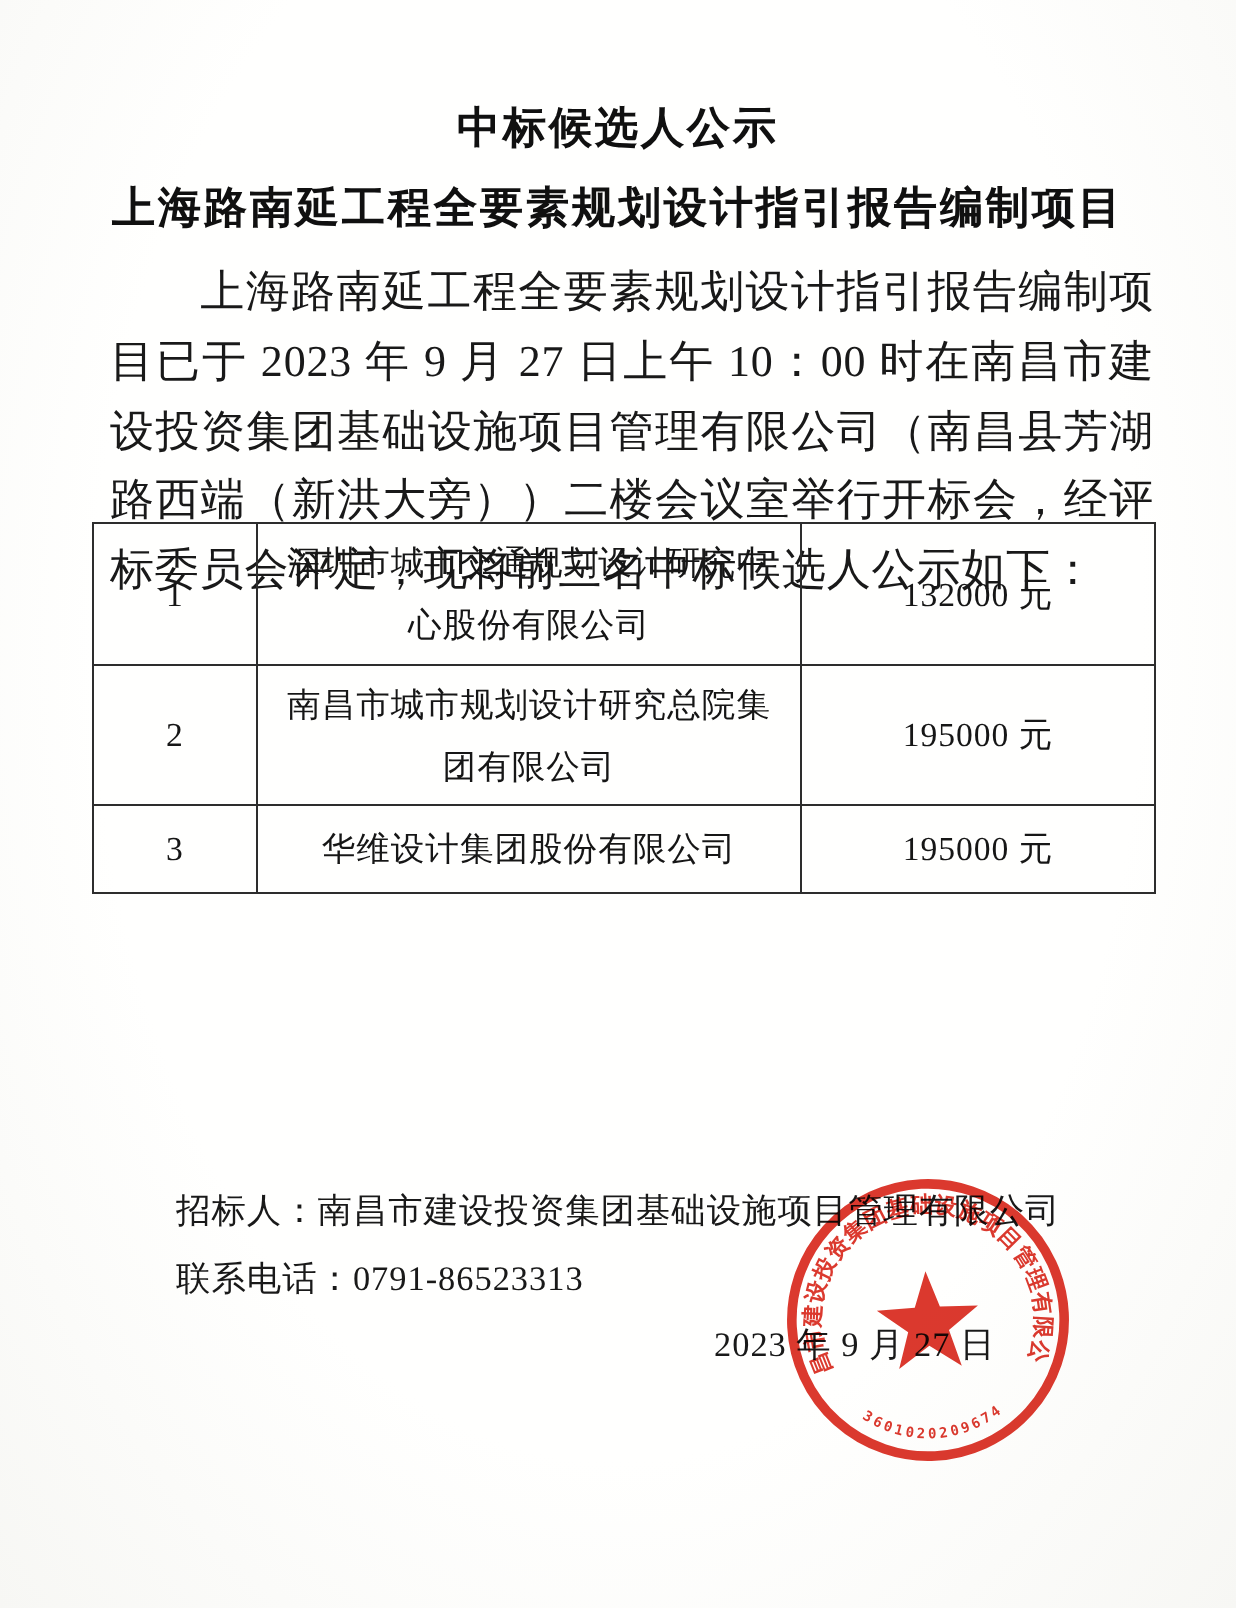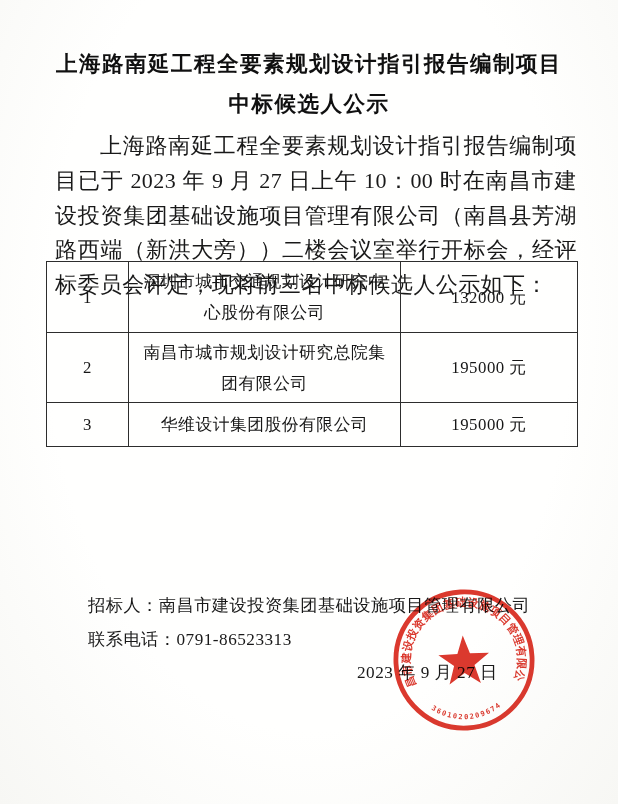--- a/index.html
+++ b/index.html
@@ -67,22 +67,22 @@
   }
   .seal .ring-text{font-size:15px;letter-spacing:.4px;}
   .seal .num-text{font-size:9.5px;letter-spacing:2.2px;font-family:"DejaVu Sans Mono",monospace;}
 </style>
 </head>
 <body>
 
 <div class="page">
 
   <h1 class="title">
+    <span>中标候选人公示</span>
     <span>上海路南延工程全要素规划设计指引报告编制项目</span>
-    <span>中标候选人公示</span>
   </h1>
 
   <p class="para intro">上海路南延工程全要素规划设计指引报告编制项目已于 2023 年 9 月 27 日上午 10：00 时在南昌市建设投资集团基础设施项目管理有限公司（南昌县芳湖路西端（新洪大旁））二楼会议室举行开标会，经评标委员会评定，现将前三名中标候选人公示如下：</p>
 
   <table class="candidates">
     <colgroup>
       <col class="c-rank">
         <col class="c-name">
         <col class="c-price">
     </colgroup>

